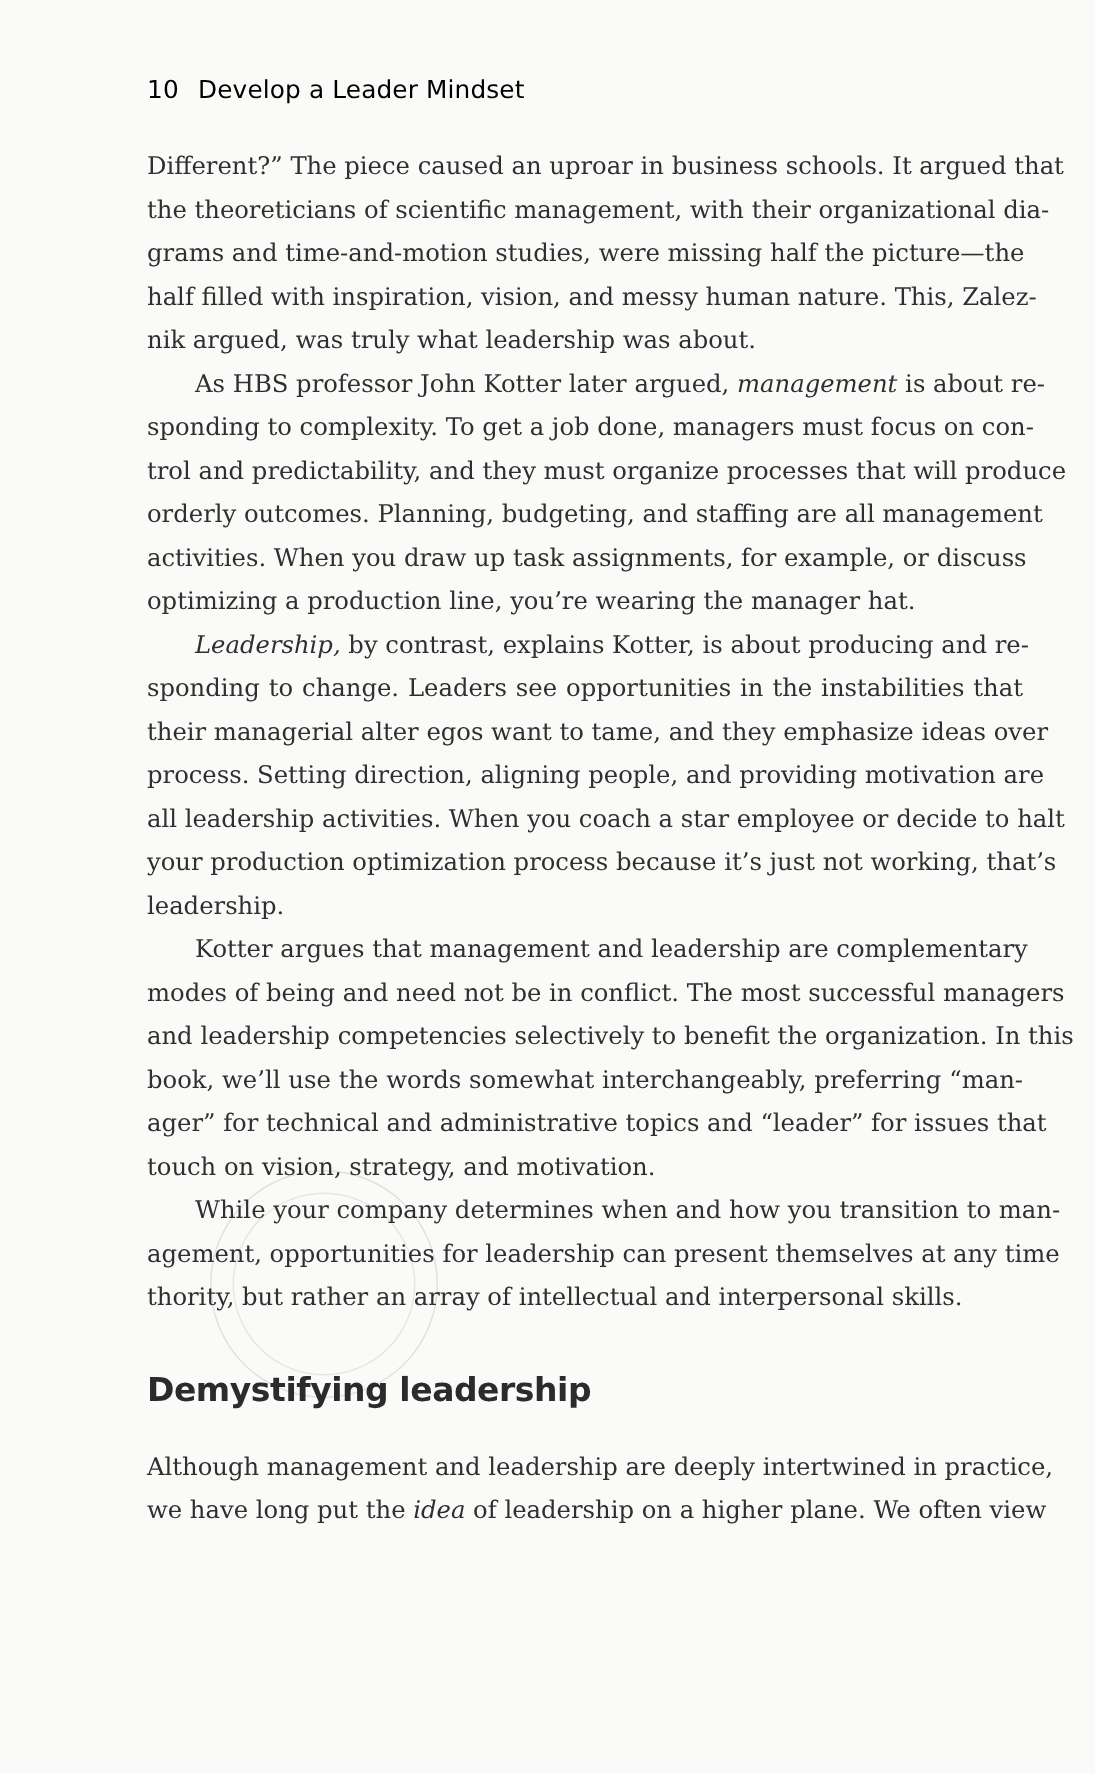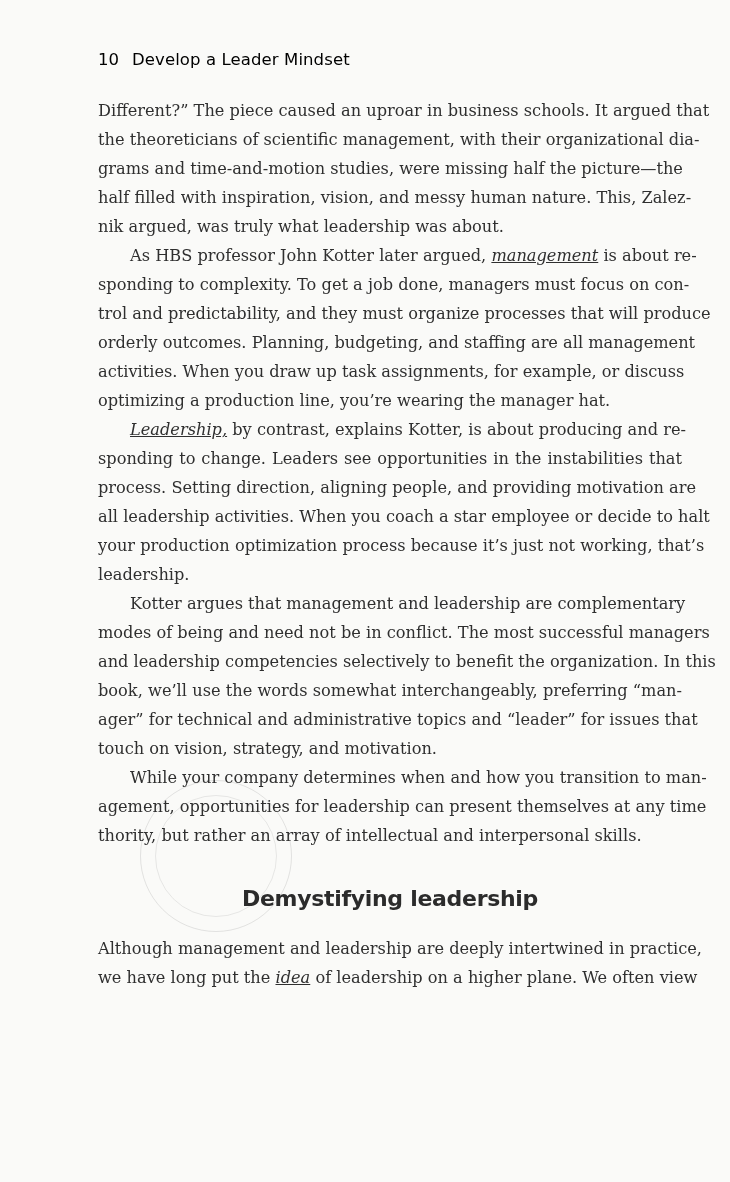--- a/index.html
+++ b/index.html
@@ -30,34 +30,33 @@
   .line.last { text-align-last: left; }
   .line.indent { padding-left: 32px; }
   .heading {
     font-family: "DejaVu Sans", sans-serif;
     font-weight: bold;
     font-size: 22px;
     color: #2b2b2b;
     height: 30px; line-height: 30px;
     margin-top: 34px; margin-bottom: 20px;
     letter-spacing: -0.3px;
-    text-align: center;
   }
   .stamp {
     position: absolute; left: 140px; top: 780px;
     width: 150px; height: 150px; border-radius: 50%;
     border: 1.5px solid rgba(150,150,150,0.25);
     pointer-events: none;
   }
   .stamp::after {
     content: ""; position: absolute; left: 14px; top: 14px;
     width: 120px; height: 120px; border-radius: 50%;
     border: 1px solid rgba(150,150,150,0.2);
   }
-  em { font-style: italic; text-decoration: underline; }
+  em { font-style: italic; }
 </style>
 </head>
 <body>
 
 <div class="page">
 
   <div class="running-head">
     <span class="num">10</span><span>Develop a Leader Mindset</span>
   </div>
 
@@ -78,20 +77,21 @@
       <div class="line">sponding to complexity. To get a job done, managers must focus on con-</div>
       <div class="line">trol and predictability, and they must organize processes that will produce</div>
       <div class="line">orderly outcomes. Planning, budgeting, and staffing are all management</div>
       <div class="line">activities. When you draw up task assignments, for example, or discuss</div>
       <div class="line last">optimizing a production line, you’re wearing the manager hat.</div>
     </div>
 
     <div>
       <div class="line indent"><em>Leadership,</em><span> by contrast, explains Kotter, is about producing and re-</span></div>
       <div class="line">sponding to change. Leaders see opportunities in the instabilities that</div>
+      <div class="line">their managerial alter egos want to tame, and they emphasize ideas over</div>
       <div class="line">process. Setting direction, aligning people, and providing motivation are</div>
       <div class="line">all leadership activities. When you coach a star employee or decide to halt</div>
       <div class="line">your production optimization process because it’s just not working, that’s</div>
       <div class="line last">leadership.</div>
     </div>
 
     <div>
       <div class="line indent">Kotter argues that management and leadership are complementary</div>
       <div class="line">modes of being and need not be in conflict. The most successful managers</div>
       <div class="line">and leadership competencies selectively to benefit the organization. In this</div>

